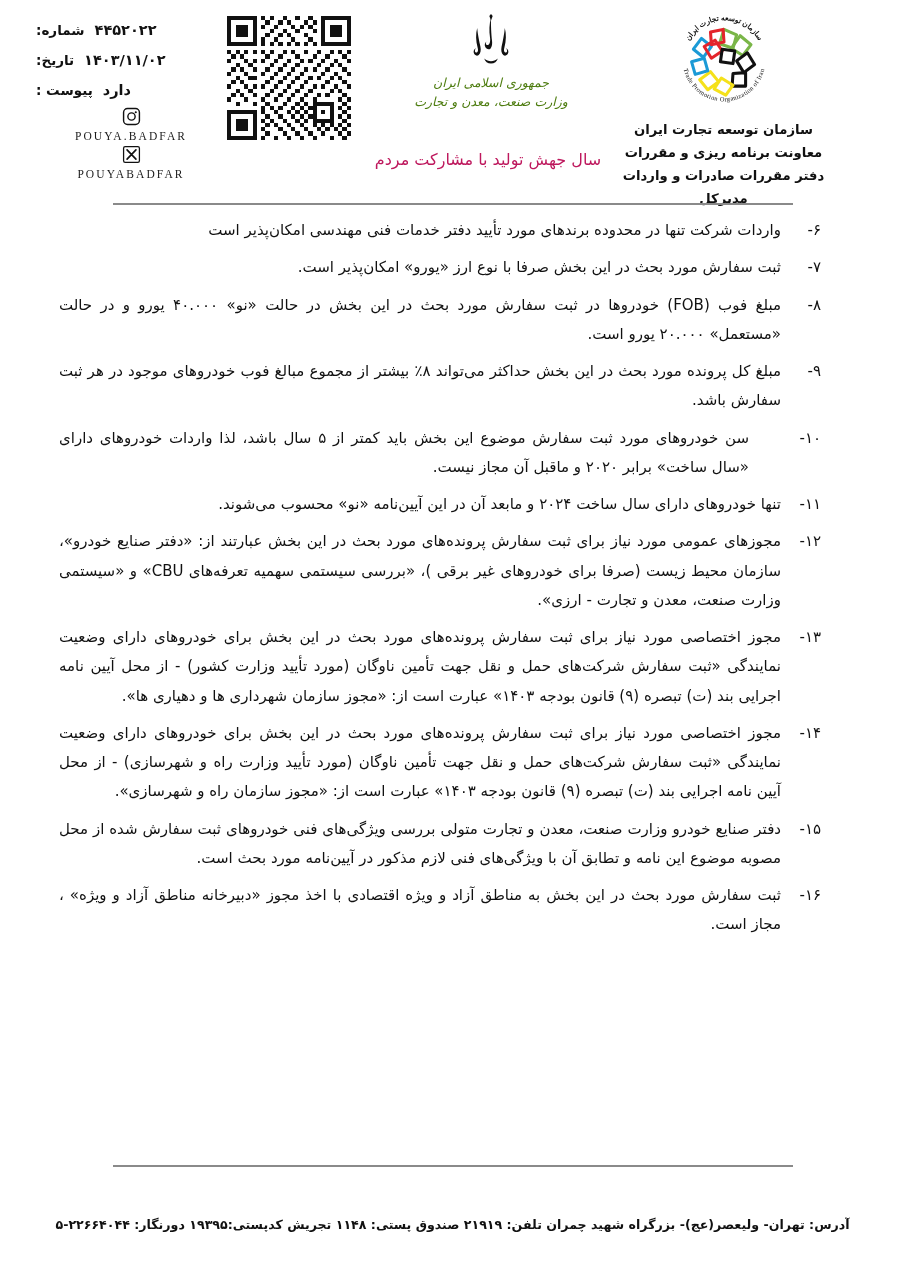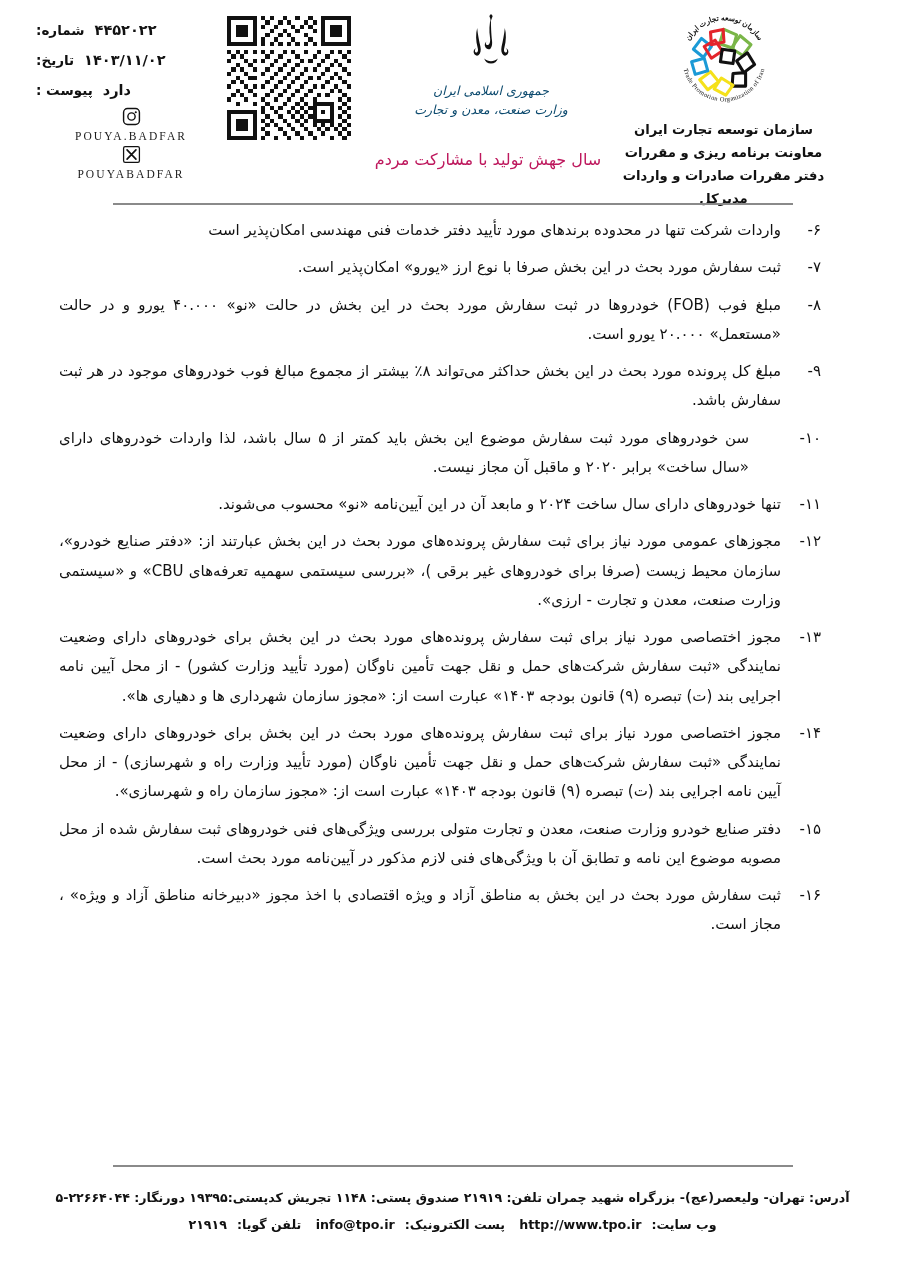--- a/index.html
+++ b/index.html
@@ -94,25 +94,25 @@
   
   .emblem-block {
     position: absolute;
     top: 14px;
     left: 386px;
     width: 210px;
     text-align: center;
   }
   .emblem-svg { display: block; margin: 0 auto; }
   .emblem-caption {
-    margin-top: 12px;
+    margin-top: 4px;
     font-family: "DejaVu Sans", "Liberation Sans", sans-serif;
     font-size: 12.5px;
     line-height: 1.5;
-    color: #0c4a6e;
+    color: #4d7c0f;
     font-style: italic;
     letter-spacing: -0.2px;
   }
   .slogan {
     position: absolute;
     top: 150px;
     left: 372px;
     width: 232px;
     text-align: center;
     font-size: 16px;
@@ -603,18 +603,13 @@
   <div class="clause">
     <span class="clause-num">۱۶-</span>
     <span class="clause-text">ثبت سفارش مورد بحث در این بخش به مناطق آزاد و ویژه اقتصادی با اخذ مجوز «دبیرخانه مناطق آزاد و ویژه» ، مجاز است.</span>
   </div>
 
 </div>
 
 <div class="footer-rule"></div>
 <div class="footer">
   <div class="footer-line">آدرس: تهران- ولیعصر(عج)- بزرگراه شهید چمران    تلفن: ۲۱۹۱۹    صندوق پستی: ۱۱۴۸ تجریش    کدپستی:۱۹۳۹۵    دورنگار: ۲۲۶۶۴۰۴۴-۵</div>
-  <div class="footer-line">
-    <span class="footer-seg">وب سایت:</span><span class="footer-seg ltr">http://www.tpo.ir</span>
-    <span class="footer-seg">پست الکترونیک:</span><span class="footer-seg ltr">info@tpo.ir</span>
-    <span class="footer-seg">تلفن گویا:</span><span class="footer-seg">۲۱۹۱۹</span>
-  </div>
 </div>
 
 </body></html>

